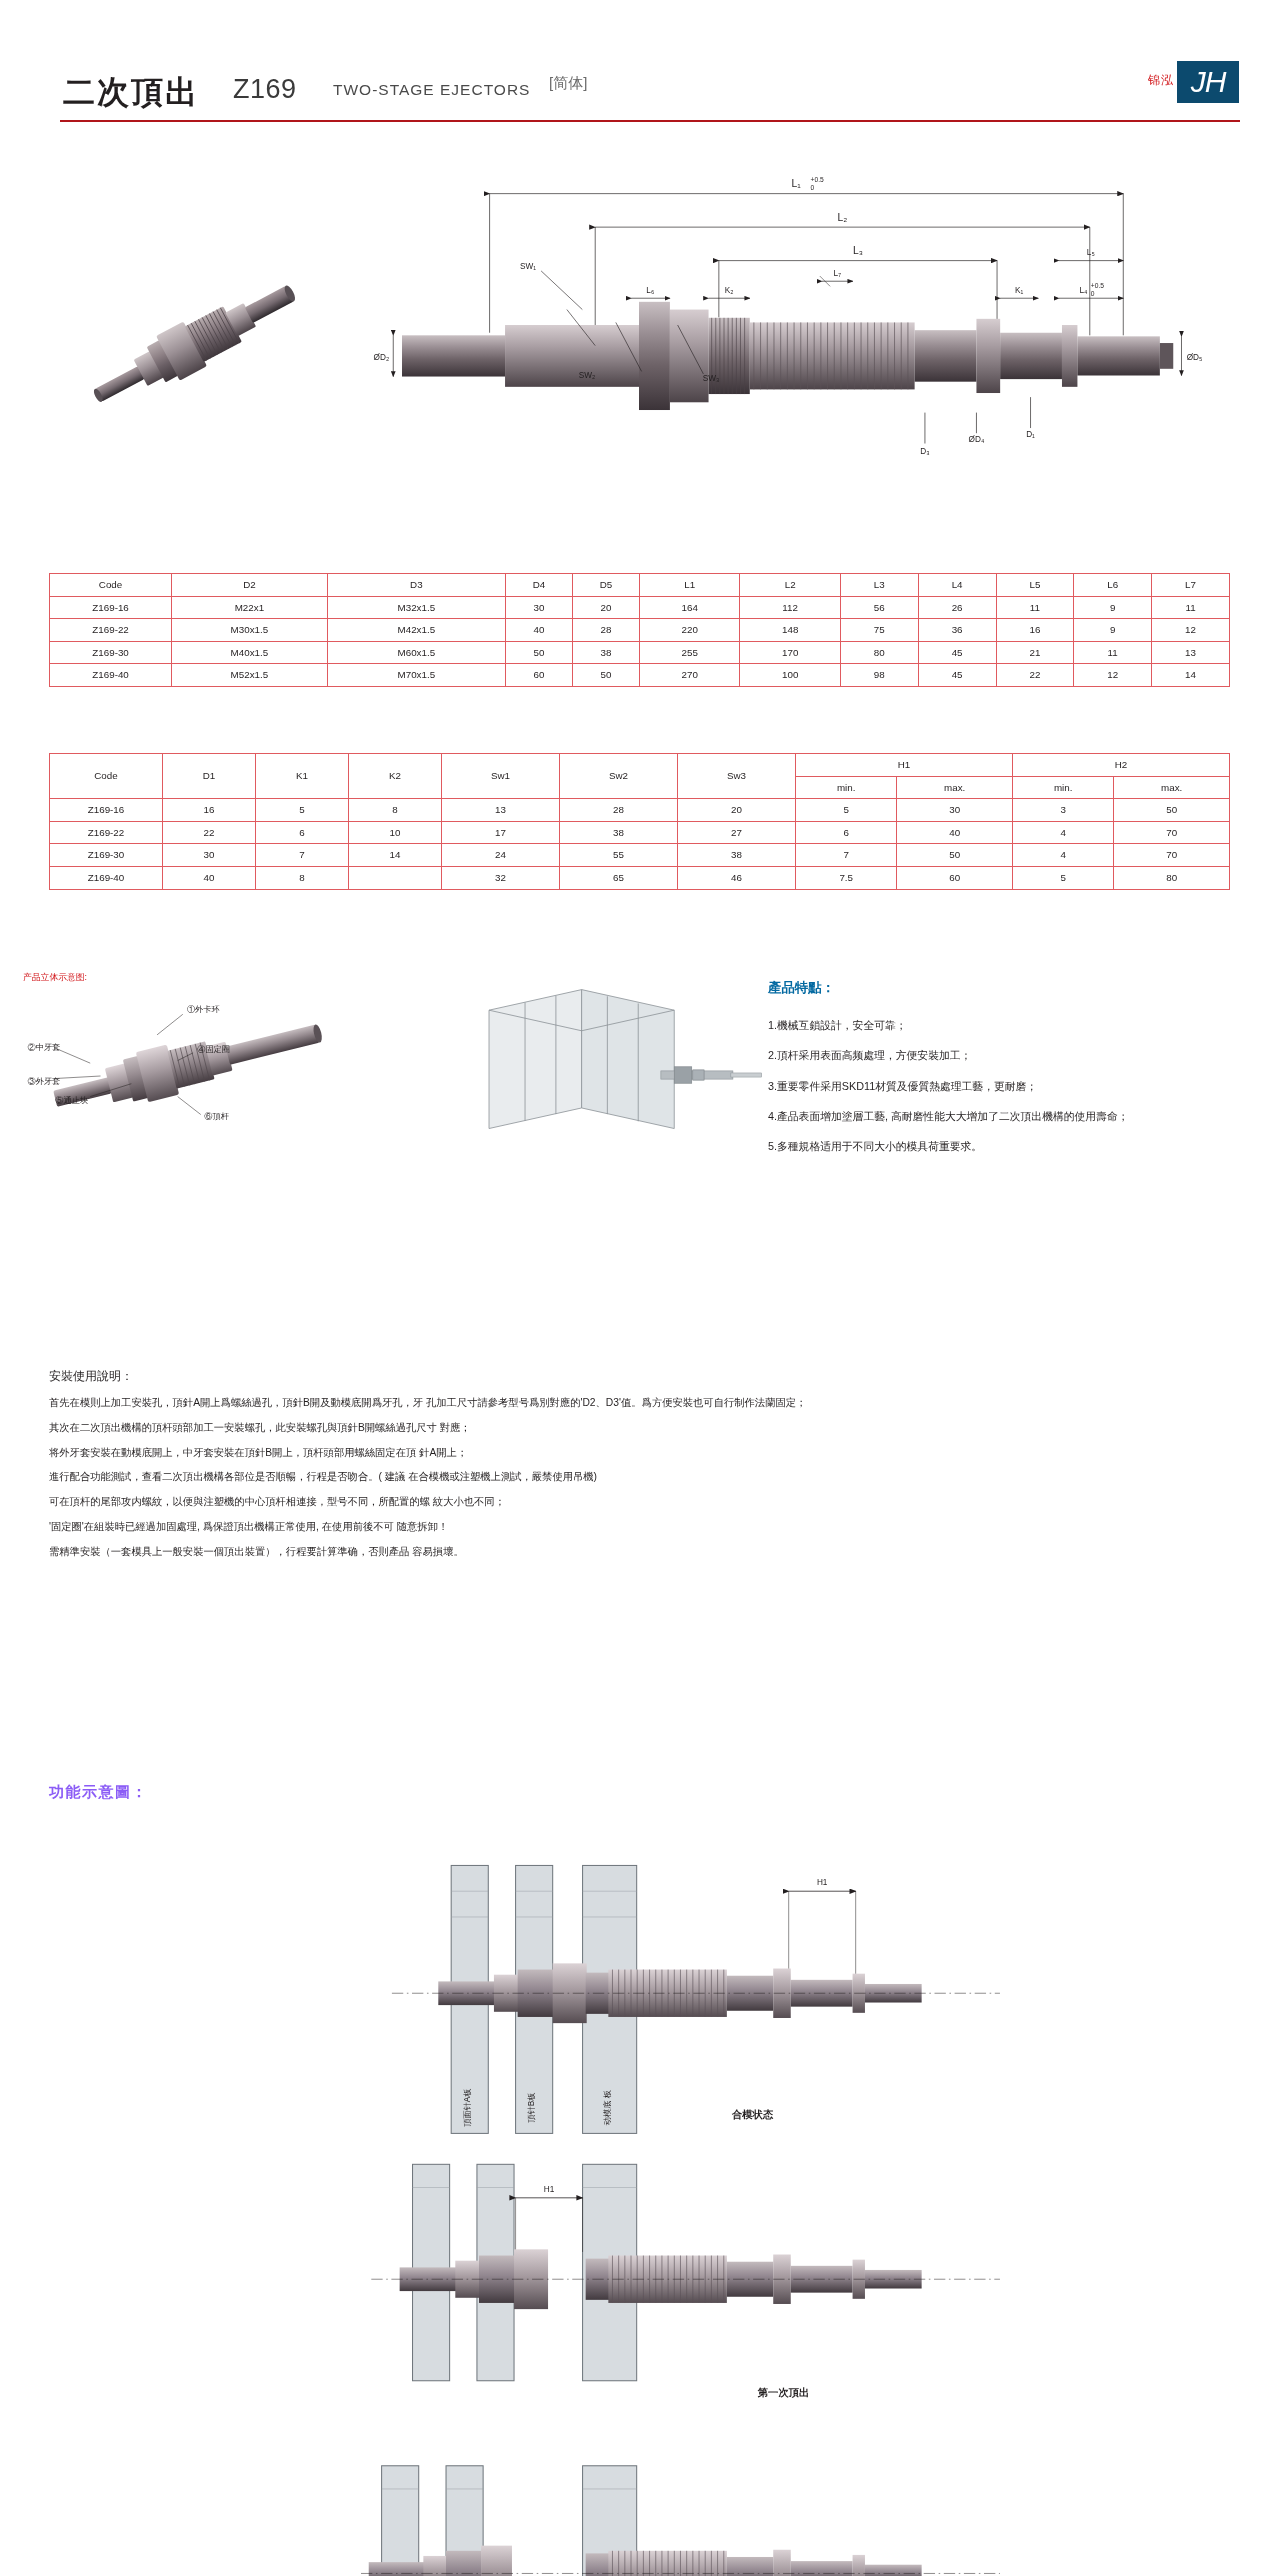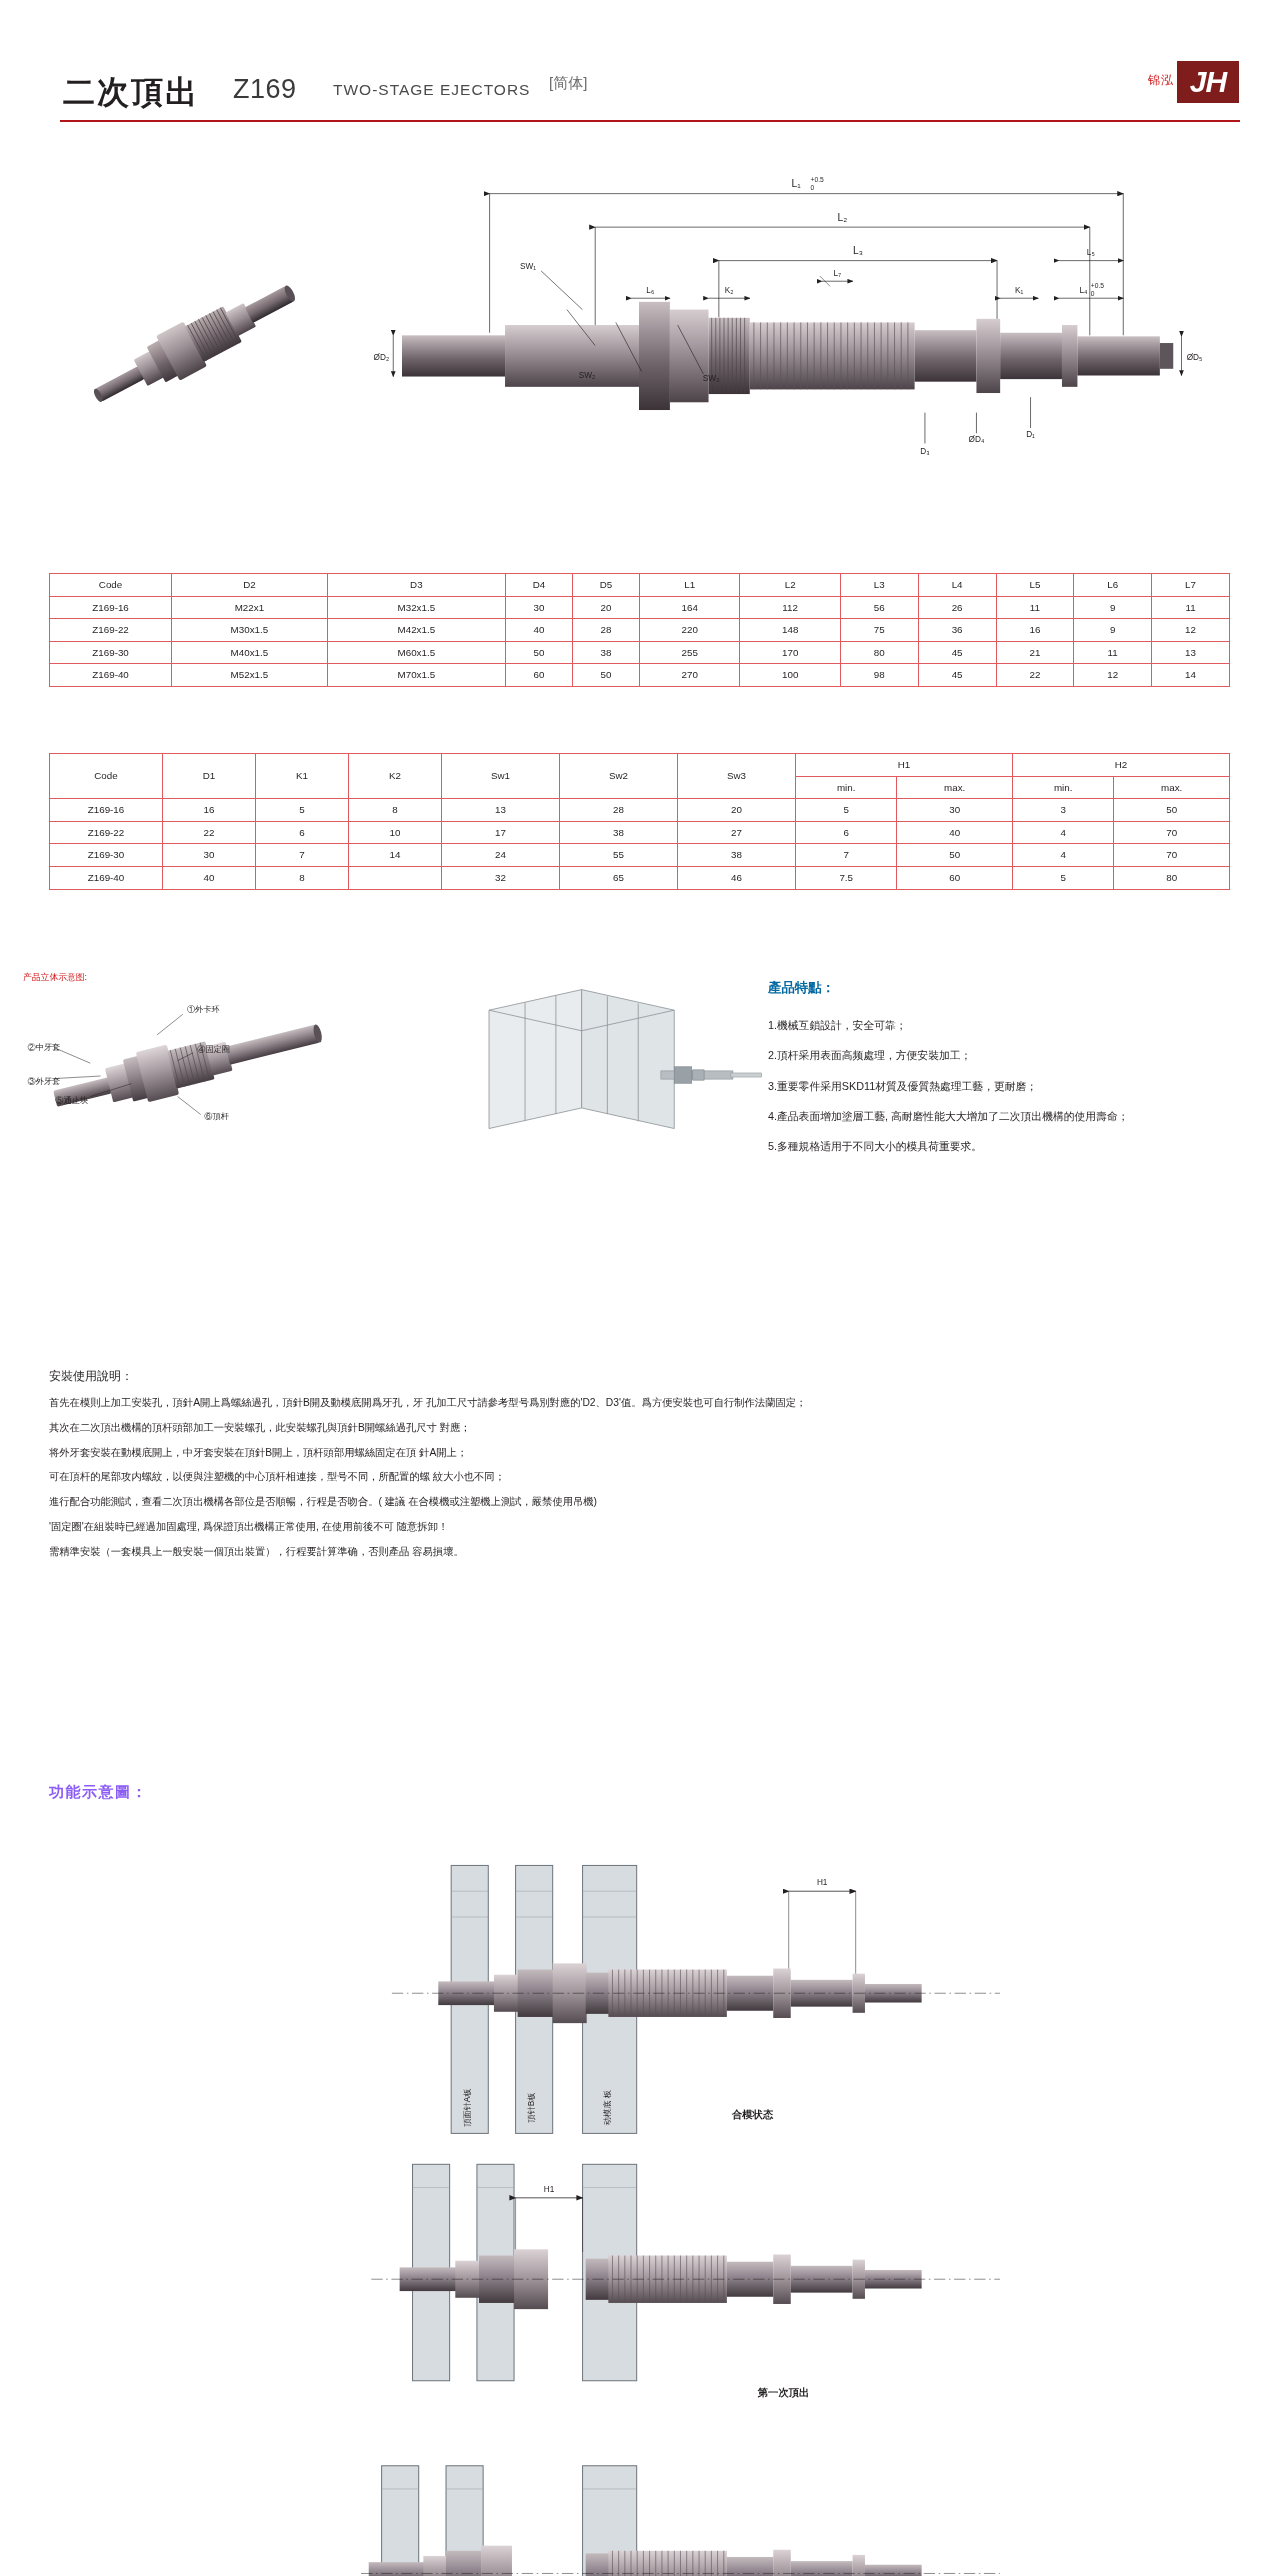--- a/index.html
+++ b/index.html
@@ -57,24 +57,24 @@
   }
   .logo {
     position: absolute;
     right: 49px; top: 61px;
     width: 111px; height: 42px;
   }
   .logo-box {
     position: absolute;
     right: 0; top: 0;
     width: 62px; height: 42px;
-    background: #7f1d1d;
+    background: #0c4a6e;
     color: #ffffff;
     font-size: 30px;
-    font-weight: bold;
+    font-weight: normal;
     font-style: italic;
     text-align: center;
     line-height: 42px;
     letter-spacing: -1px;
   }
   .logo-cn {
     position: absolute;
     right: 65px; top: 11.3px;
     font-size: 12px;
     color: #d11317;
@@ -644,22 +644,22 @@
       <div class="feature-item">4.產品表面增加塗層工藝, 高耐磨性能大大增加了二次頂出機構的使用壽命；</div>
       <div class="feature-item">5.多種規格适用于不同大小的模具荷重要求。</div>
     </div>
   </div>
 
   <div class="instructions">
     <div class="instr-title">安裝使用說明：</div>
     <div class="instr-line">首先在模則上加工安裝孔，頂針A開上爲螺絲過孔，頂針B開及動模底開爲牙孔，牙 孔加工尺寸請參考型号爲別對應的'D2、D3'值。爲方便安裝也可自行制作法蘭固定；</div>
     <div class="instr-line">其次在二次頂出機構的頂杆頭部加工一安裝螺孔，此安裝螺孔與頂針B開螺絲過孔尺寸 對應；</div>
     <div class="instr-line">将外牙套安裝在動模底開上，中牙套安裝在頂針B開上，頂杆頭部用螺絲固定在頂 針A開上；</div>
+    <div class="instr-line">進行配合功能測試，查看二次頂出機構各部位是否順暢，行程是否吻合。( 建議 在合模機或注塑機上測試，嚴禁使用吊機)</div>
     <div class="instr-line">可在頂杆的尾部攻内螺紋，以便與注塑機的中心頂杆相連接，型号不同，所配置的螺 紋大小也不同；</div>
-    <div class="instr-line">進行配合功能測試，查看二次頂出機構各部位是否順暢，行程是否吻合。( 建議 在合模機或注塑機上測試，嚴禁使用吊機)</div>
     <div class="instr-line">'固定圈'在組裝時已經過加固處理, 爲保證頂出機構正常使用, 在使用前後不可 随意拆卸！</div>
     <div class="instr-line">需精準安裝（一套模具上一般安裝一個頂出裝置），行程要計算準确，否則產品 容易損壞。</div>
   </div>
 
   <div class="func-title">功能示意圖：</div>
 
   <svg class="func-wrap" viewBox="0 0 1700 1810">
     <defs>
       <linearGradient id="fm" x1="0" y1="0" x2="0" y2="1">
         <stop offset="0%" stop-color="#c3babd"></stop>

